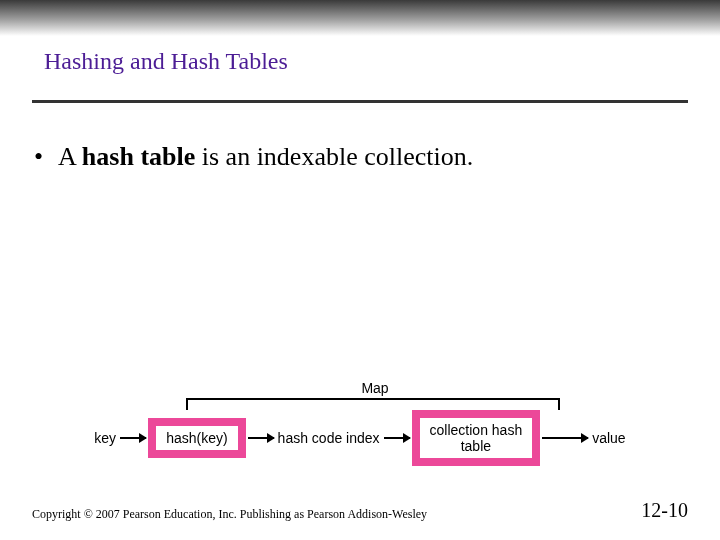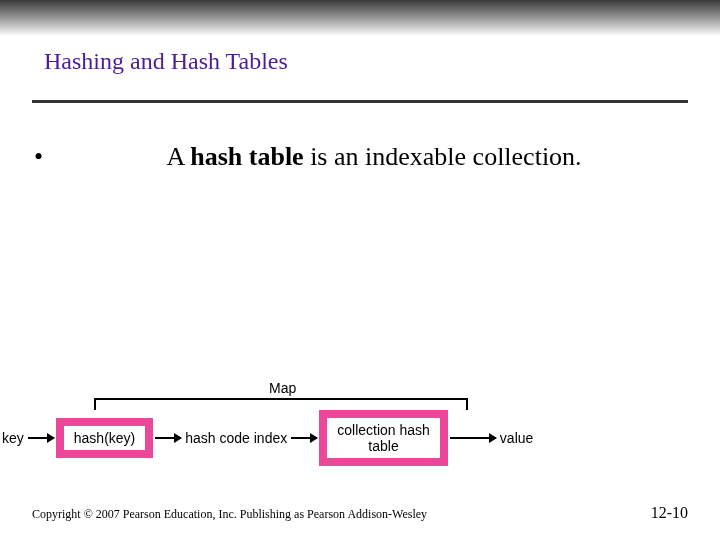--- a/index.html
+++ b/index.html
@@ -41,21 +41,20 @@
     height: 3px;
     background: #333333;
   }
   .body {
     position: absolute;
     top: 140px;
     left: 30px;
     right: 30px;
     font-size: 26px;
     line-height: 1.28;
-    text-align: center;
   }
   ul.body-list {
     margin: 0;
     padding: 0;
     list-style: none;
   }
   ul.body-list > li {
     position: relative;
     padding-left: 28px;
     margin-bottom: 2px;
@@ -67,21 +66,21 @@
     top: 0;
     font-size: 26px;
   }
   .b { font-weight: bold; }
   .diagram-wrap {
     position: absolute;
     top: 380px;
     left: 0;
     right: 0;
     display: flex;
-    justify-content: flex-start;
+    justify-content: center;
   }
   .diagram {
     font-family: Arial, Helvetica, sans-serif;
     font-size: 14px;
     color: #000;
   }
   .diagram .map-label {
     text-align: center;
     margin-bottom: 2px;
     margin-left: 30px;
@@ -127,21 +126,21 @@
   .footer-left {
     position: absolute;
     bottom: 18px;
     left: 32px;
     font-size: 12px;
   }
   .footer-right {
     position: absolute;
     bottom: 18px;
     right: 32px;
-    font-size: 16px;
+    font-size: 20px;
   }
 </style>
 </head>
 <body>
 
 <div class="slide">
   <div class="top-grad"></div>
   <div class="heading">Hashing and Hash Tables</div>
   <div class="rule"></div>
 

